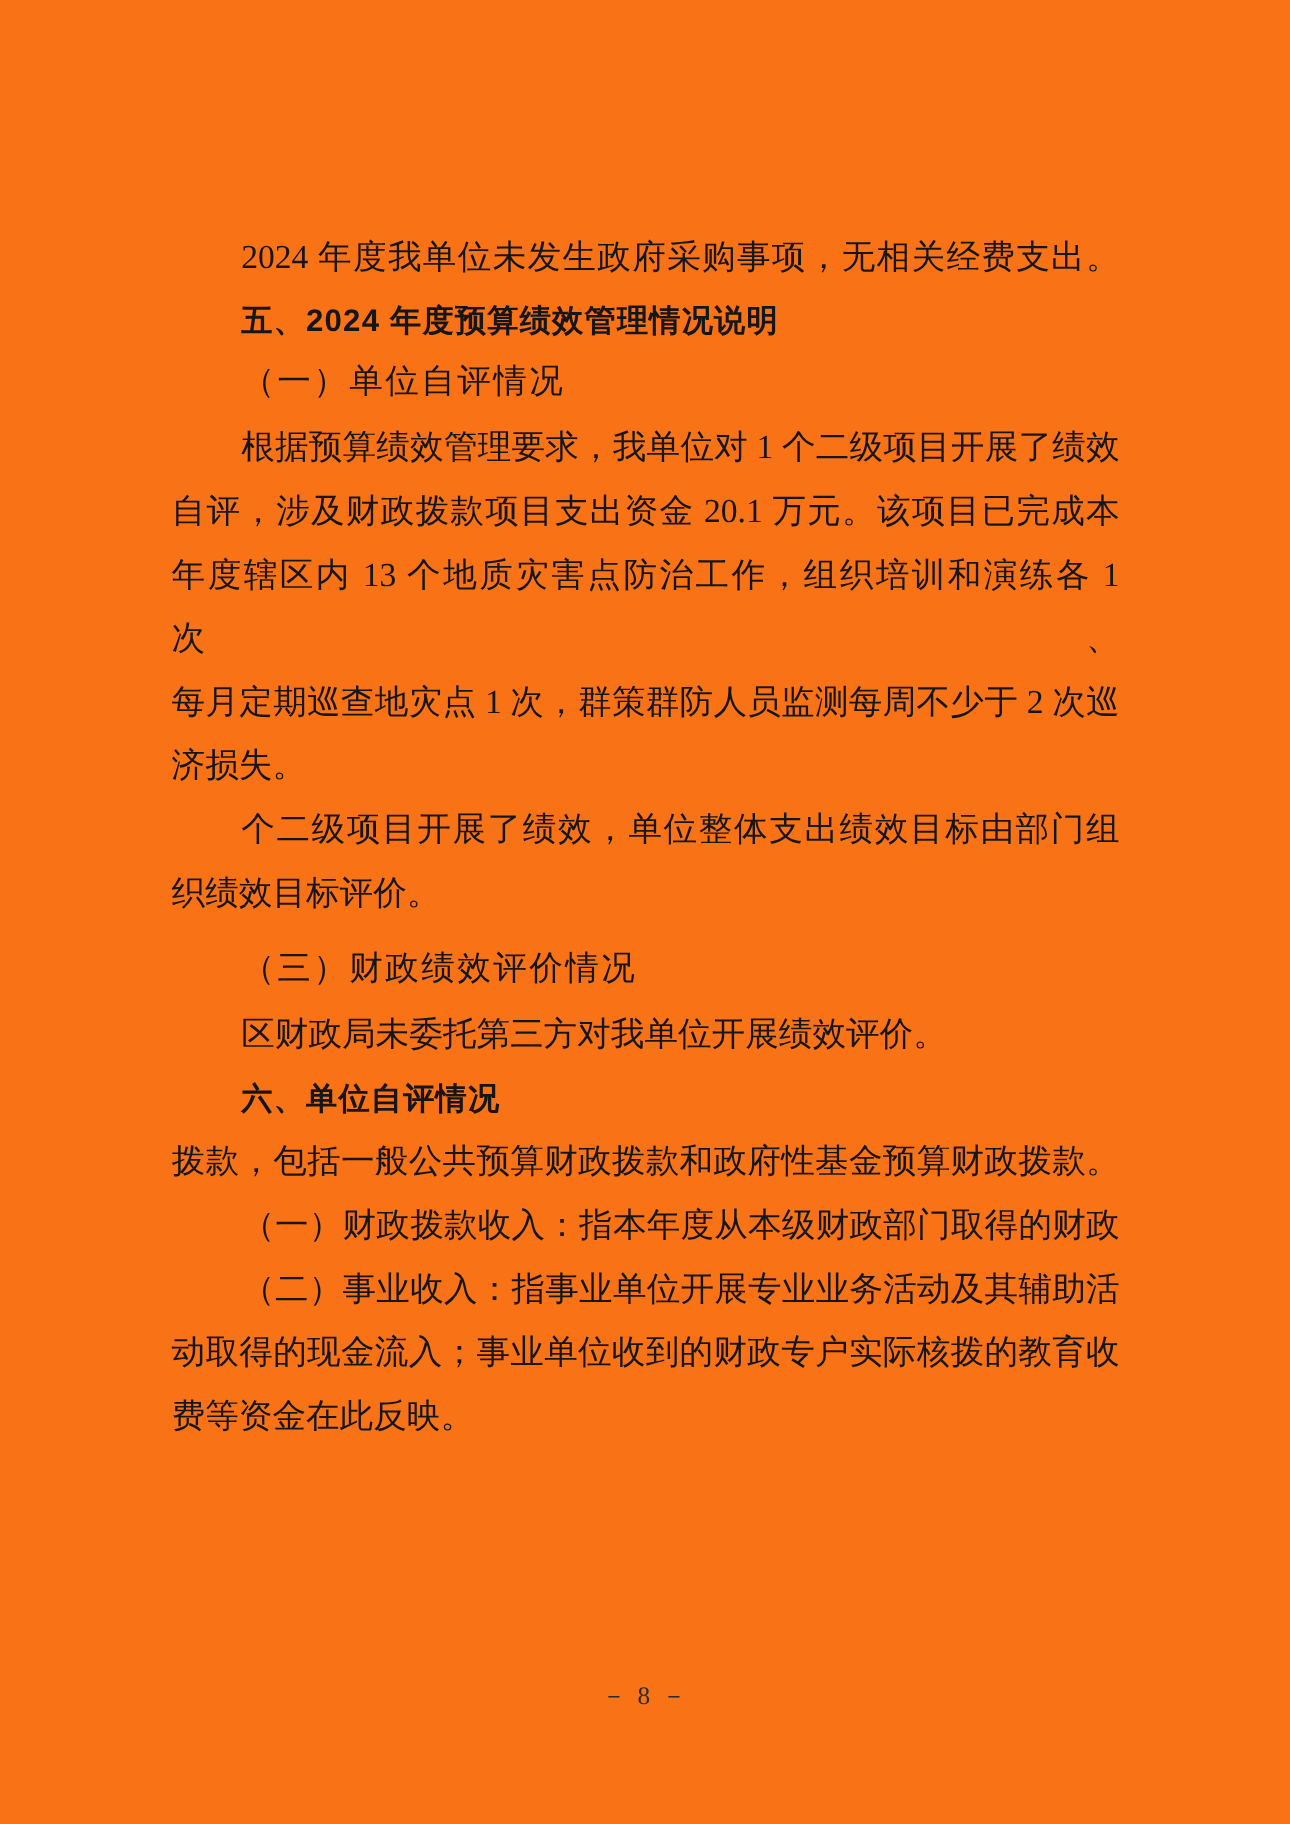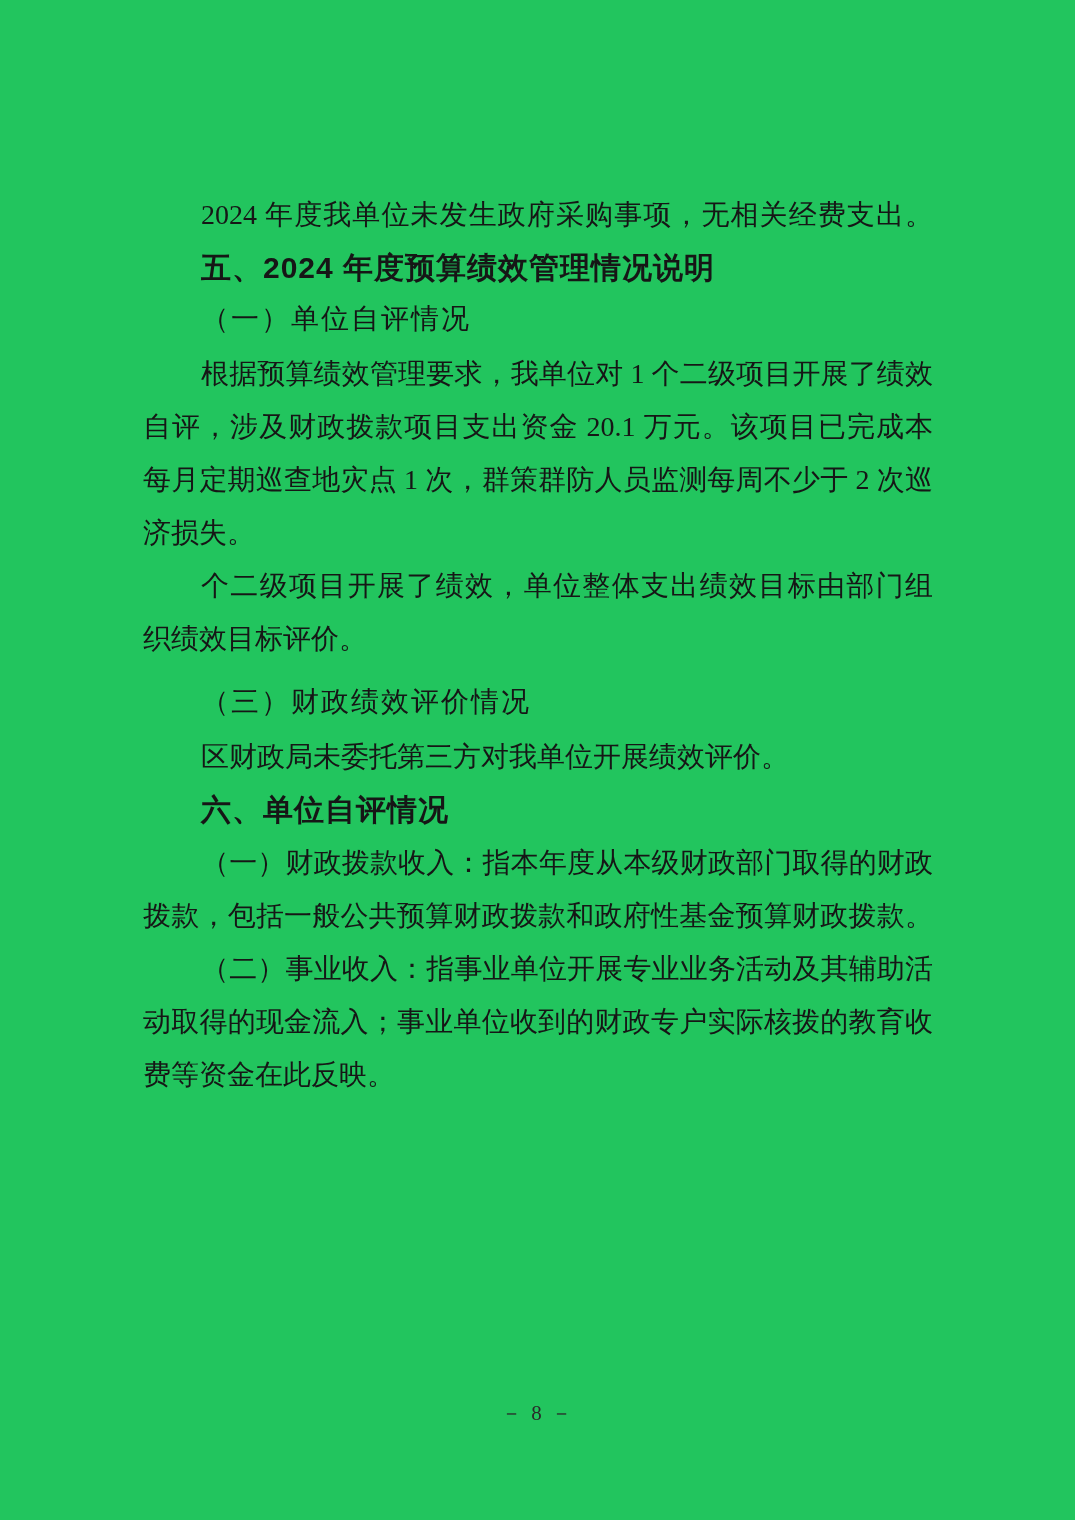--- a/index.html
+++ b/index.html
@@ -4,21 +4,21 @@
 <style>
   html, body {
     margin: 0;
     padding: 0;
     background: #ffffff;
   }
   .page {
     position: relative;
     width: 1075px;
     height: 1520px;
-    background: #22c55e;
+    background: #f97316;
     overflow: hidden;
     font-family: "Liberation Serif", serif;
     color: #161616;
   }
   .content {
     position: absolute;
     left: 143px;
     top: 188px;
     width: 790px;
   }
@@ -33,21 +33,21 @@
   .just {
     text-align-last: justify;
     -moz-text-align-last: justify;
   }
   .indent {
     text-indent: 58px;
   }
   .hei {
     font-family: "Liberation Sans", sans-serif;
     font-weight: bold;
-    font-size: 30px;
+    font-size: 26px;
     letter-spacing: 1px;
   }
   .kaiti {
     font-family: Liberation Mono, monospace;
     letter-spacing: 2px;
   }
   .sp {
     margin-top: 12px;
   }
   .footer {
@@ -72,41 +72,42 @@
       <div class="ln indent just">2024 年度我单位未发生政府采购事项，无相关经费支出。</div>
     </div>
 
     <div class="ln indent hei">五、2024 年度预算绩效管理情况说明</div>
 
     <div class="ln indent kaiti">（一）单位自评情况</div>
 
     <div>
       <div class="ln indent just">根据预算绩效管理要求，我单位对 1 个二级项目开展了绩效</div>
       <div class="ln just">自评，涉及财政拨款项目支出资金 20.1 万元。该项目已完成本</div>
+      <div class="ln just">年度辖区内 13 个地质灾害点防治工作，组织培训和演练各 1 次、</div>
       <div class="ln just">每月定期巡查地灾点 1 次，群策群防人员监测每周不少于 2 次巡</div>
       <div class="ln">济损失。</div>
     </div>
 
 
     <div>
       <div class="ln indent just">个二级项目开展了绩效，单位整体支出绩效目标由部门组</div>
       <div class="ln">织绩效目标评价。</div>
     </div>
 
     <div class="ln indent kaiti sp">（三）财政绩效评价情况</div>
 
     <div>
       <div class="ln indent">区财政局未委托第三方对我单位开展绩效评价。</div>
     </div>
 
     <div class="ln indent hei">六、单位自评情况</div>
 
     <div>
+      <div class="ln just">拨款，包括一般公共预算财政拨款和政府性基金预算财政拨款。</div>
       <div class="ln indent just">（一）财政拨款收入：指本年度从本级财政部门取得的财政</div>
-      <div class="ln just">拨款，包括一般公共预算财政拨款和政府性基金预算财政拨款。</div>
     </div>
 
     <div>
       <div class="ln indent just">（二）事业收入：指事业单位开展专业业务活动及其辅助活</div>
       <div class="ln just">动取得的现金流入；事业单位收到的财政专户实际核拨的教育收</div>
       <div class="ln">费等资金在此反映。</div>
     </div>
 
   </div>
 

